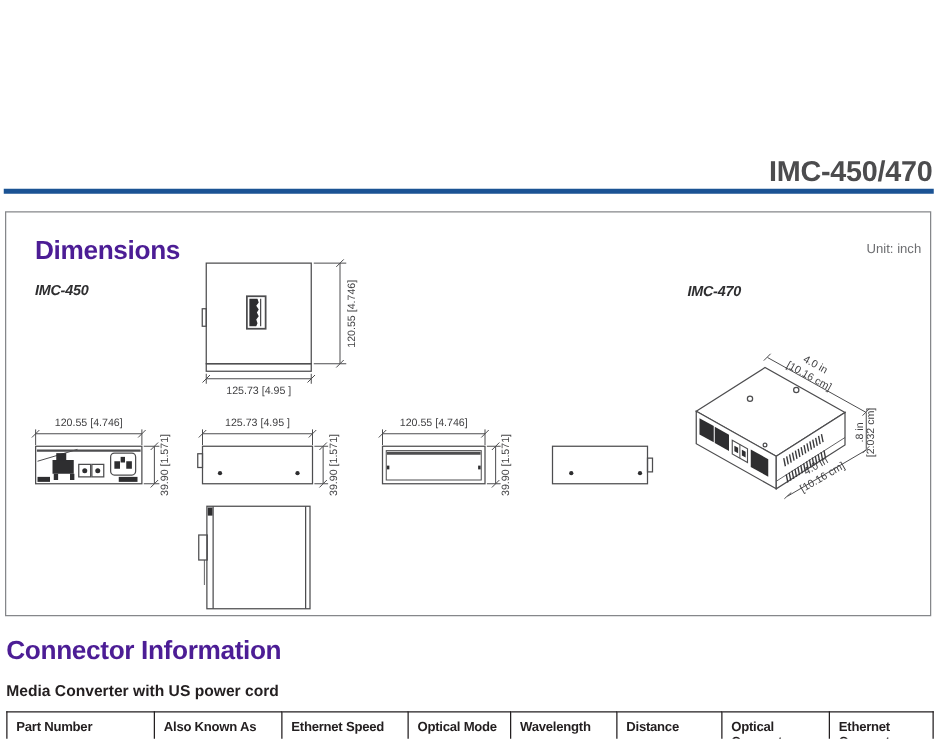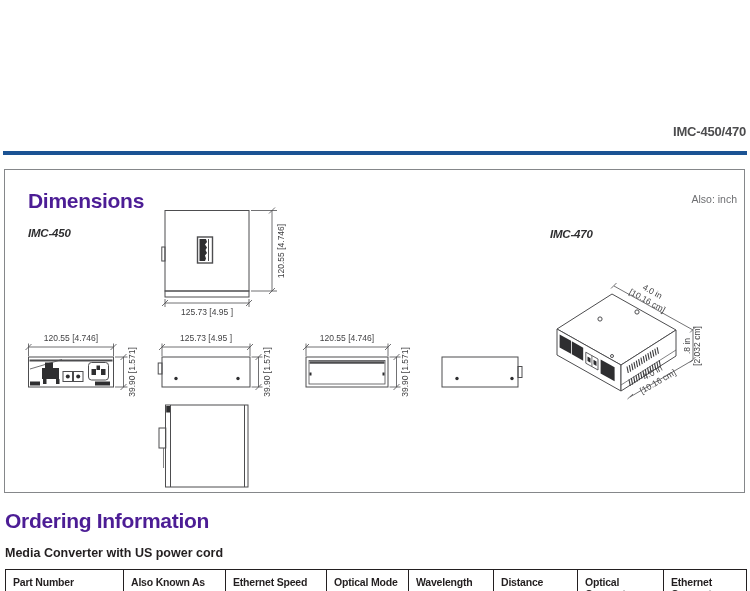--- a/index.html
+++ b/index.html
@@ -5,21 +5,21 @@
   html,body{margin:0;padding:0;}
   body{
     width:750px;height:591px;overflow:hidden;position:relative;
     background:#ffffff;
     font-family:"Liberation Sans", sans-serif;
     -webkit-font-smoothing:antialiased;
   }
   .abs{position:absolute;}
   .product-title{
     top:124px;right:4px;
-    font-size:13px;font-weight:bold;color:#4c4c4e;letter-spacing:-0.2px;
+    font-size:23px;font-weight:bold;color:#4c4c4e;letter-spacing:-0.2px;
   }
   .blue-rule{
     top:151px;left:3px;width:744px;height:4px;background:#1b5394;
   }
   .content-box{
     top:169px;left:4px;width:741px;height:324px;
     border:1.5px solid #85878a;box-sizing:border-box;background:#fff;
   }
   .section-heading{
     font-size:21px;font-weight:bold;color:#4c1d95;letter-spacing:-0.3px;
@@ -46,21 +46,21 @@
   svg text{font-family:"Liberation Sans", sans-serif;font-size:8.5px;fill:#424244;}
 </style>
 </head>
 <body>
 
 <div class="abs product-title">IMC-450/470</div>
 <div class="abs blue-rule"></div>
 
 <div class="abs content-box"></div>
 <div class="abs section-heading dim-heading">Dimensions</div>
-<div class="abs unit-note">Also: inch</div>
+<div class="abs unit-note">Unit: inch</div>
 <div class="abs model-label imc450">IMC-450</div>
 <div class="abs model-label imc470">IMC-470</div>
 
 <svg class="abs drawings" viewBox="0 165 750 330" xmlns="http://www.w3.org/2000/svg">
 
   <g stroke="#4d4d4f" fill="none" stroke-width="1">
     <rect x="165" y="210.5" width="84" height="80.5"></rect>
     <rect x="165" y="291" width="84" height="6"></rect>
     <rect x="161.8" y="247" width="3.2" height="14"></rect>
     <rect x="197.5" y="237" width="15" height="26" stroke-width="1.4"></rect>
@@ -243,21 +243,21 @@
   <g transform="translate(690 346) rotate(-90)">
     <text x="0" y="0" text-anchor="middle">.8 in</text>
     <text x="0" y="9.5" text-anchor="middle">[2.032 cm]</text>
   </g>
   <g transform="translate(654 375) rotate(-30)">
     <text x="0" y="0" text-anchor="middle">4.0 in</text>
     <text x="0" y="10.5" text-anchor="middle">[10.16 cm]</text>
   </g>
 </svg>
 
-<div class="abs section-heading ordering-heading">Ordering Information</div>
+<div class="abs section-heading ordering-heading">Connector Information</div>
 <div class="abs ordering-sub">Media Converter with US power cord</div>
 
 <table class="order">
   <colgroup>
     <col style="width:118px">
       <col style="width:102px">
       <col style="width:101px">
       <col style="width:82px">
     <col style="width:85px">
       <col style="width:84px">

